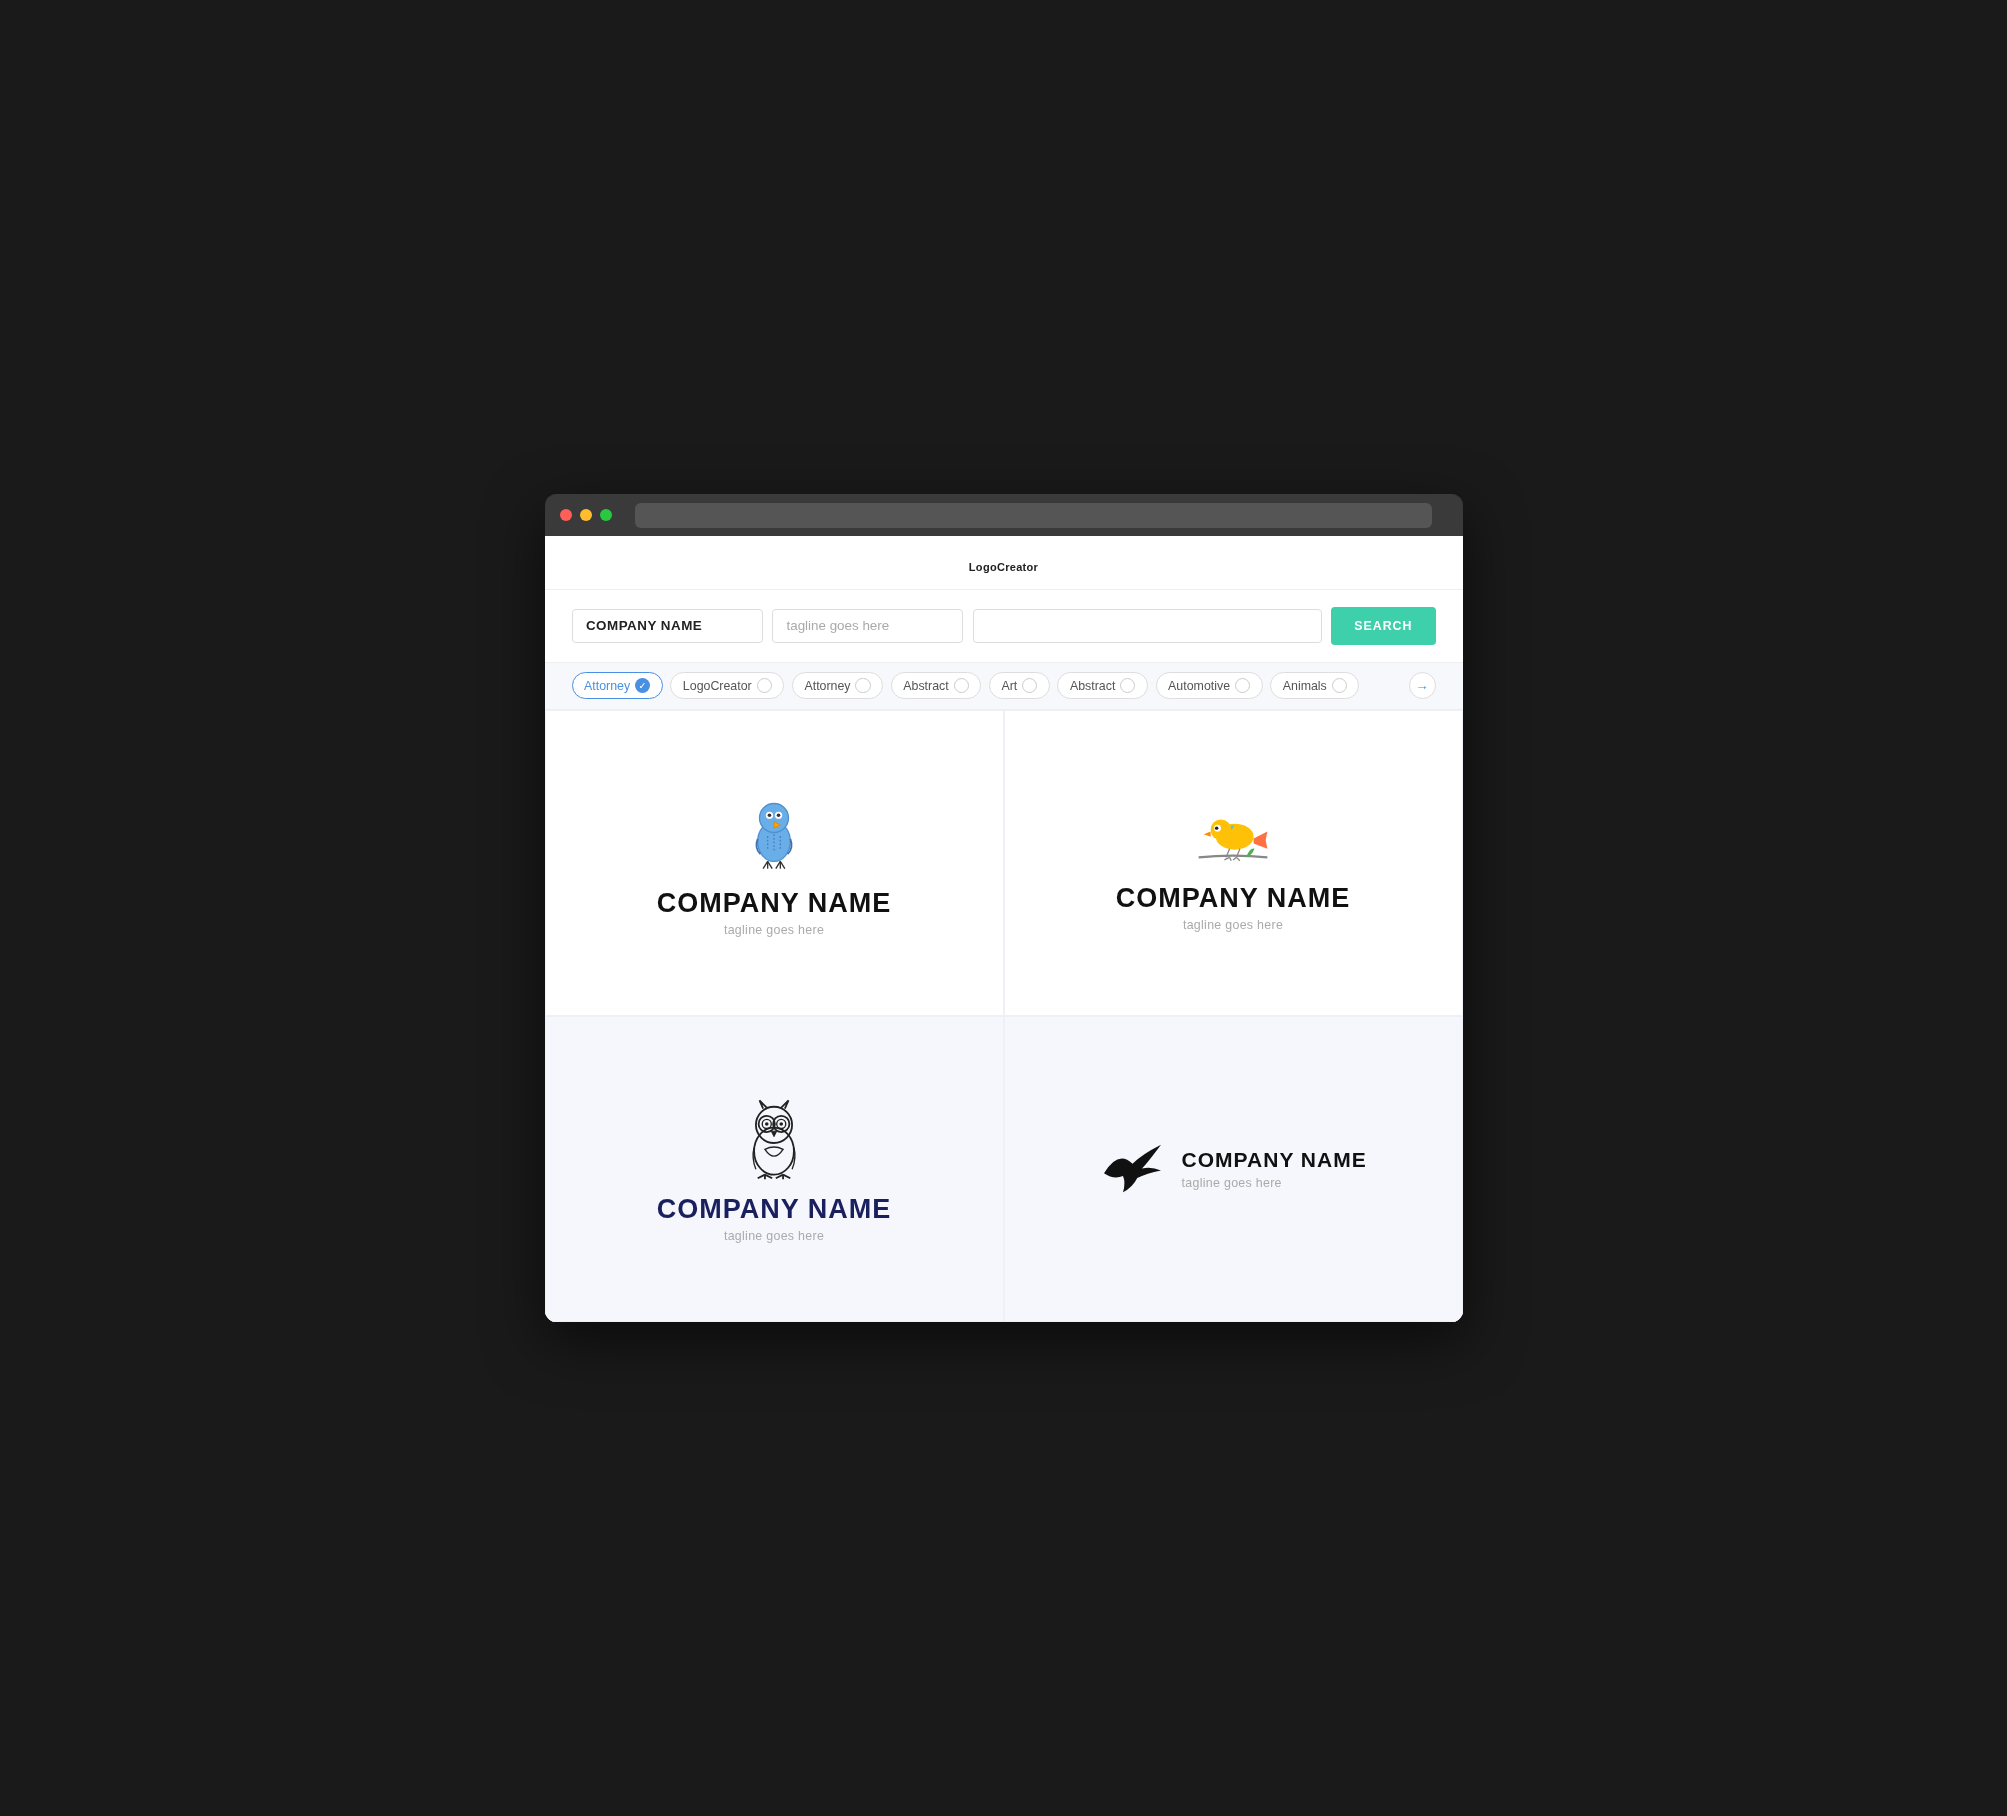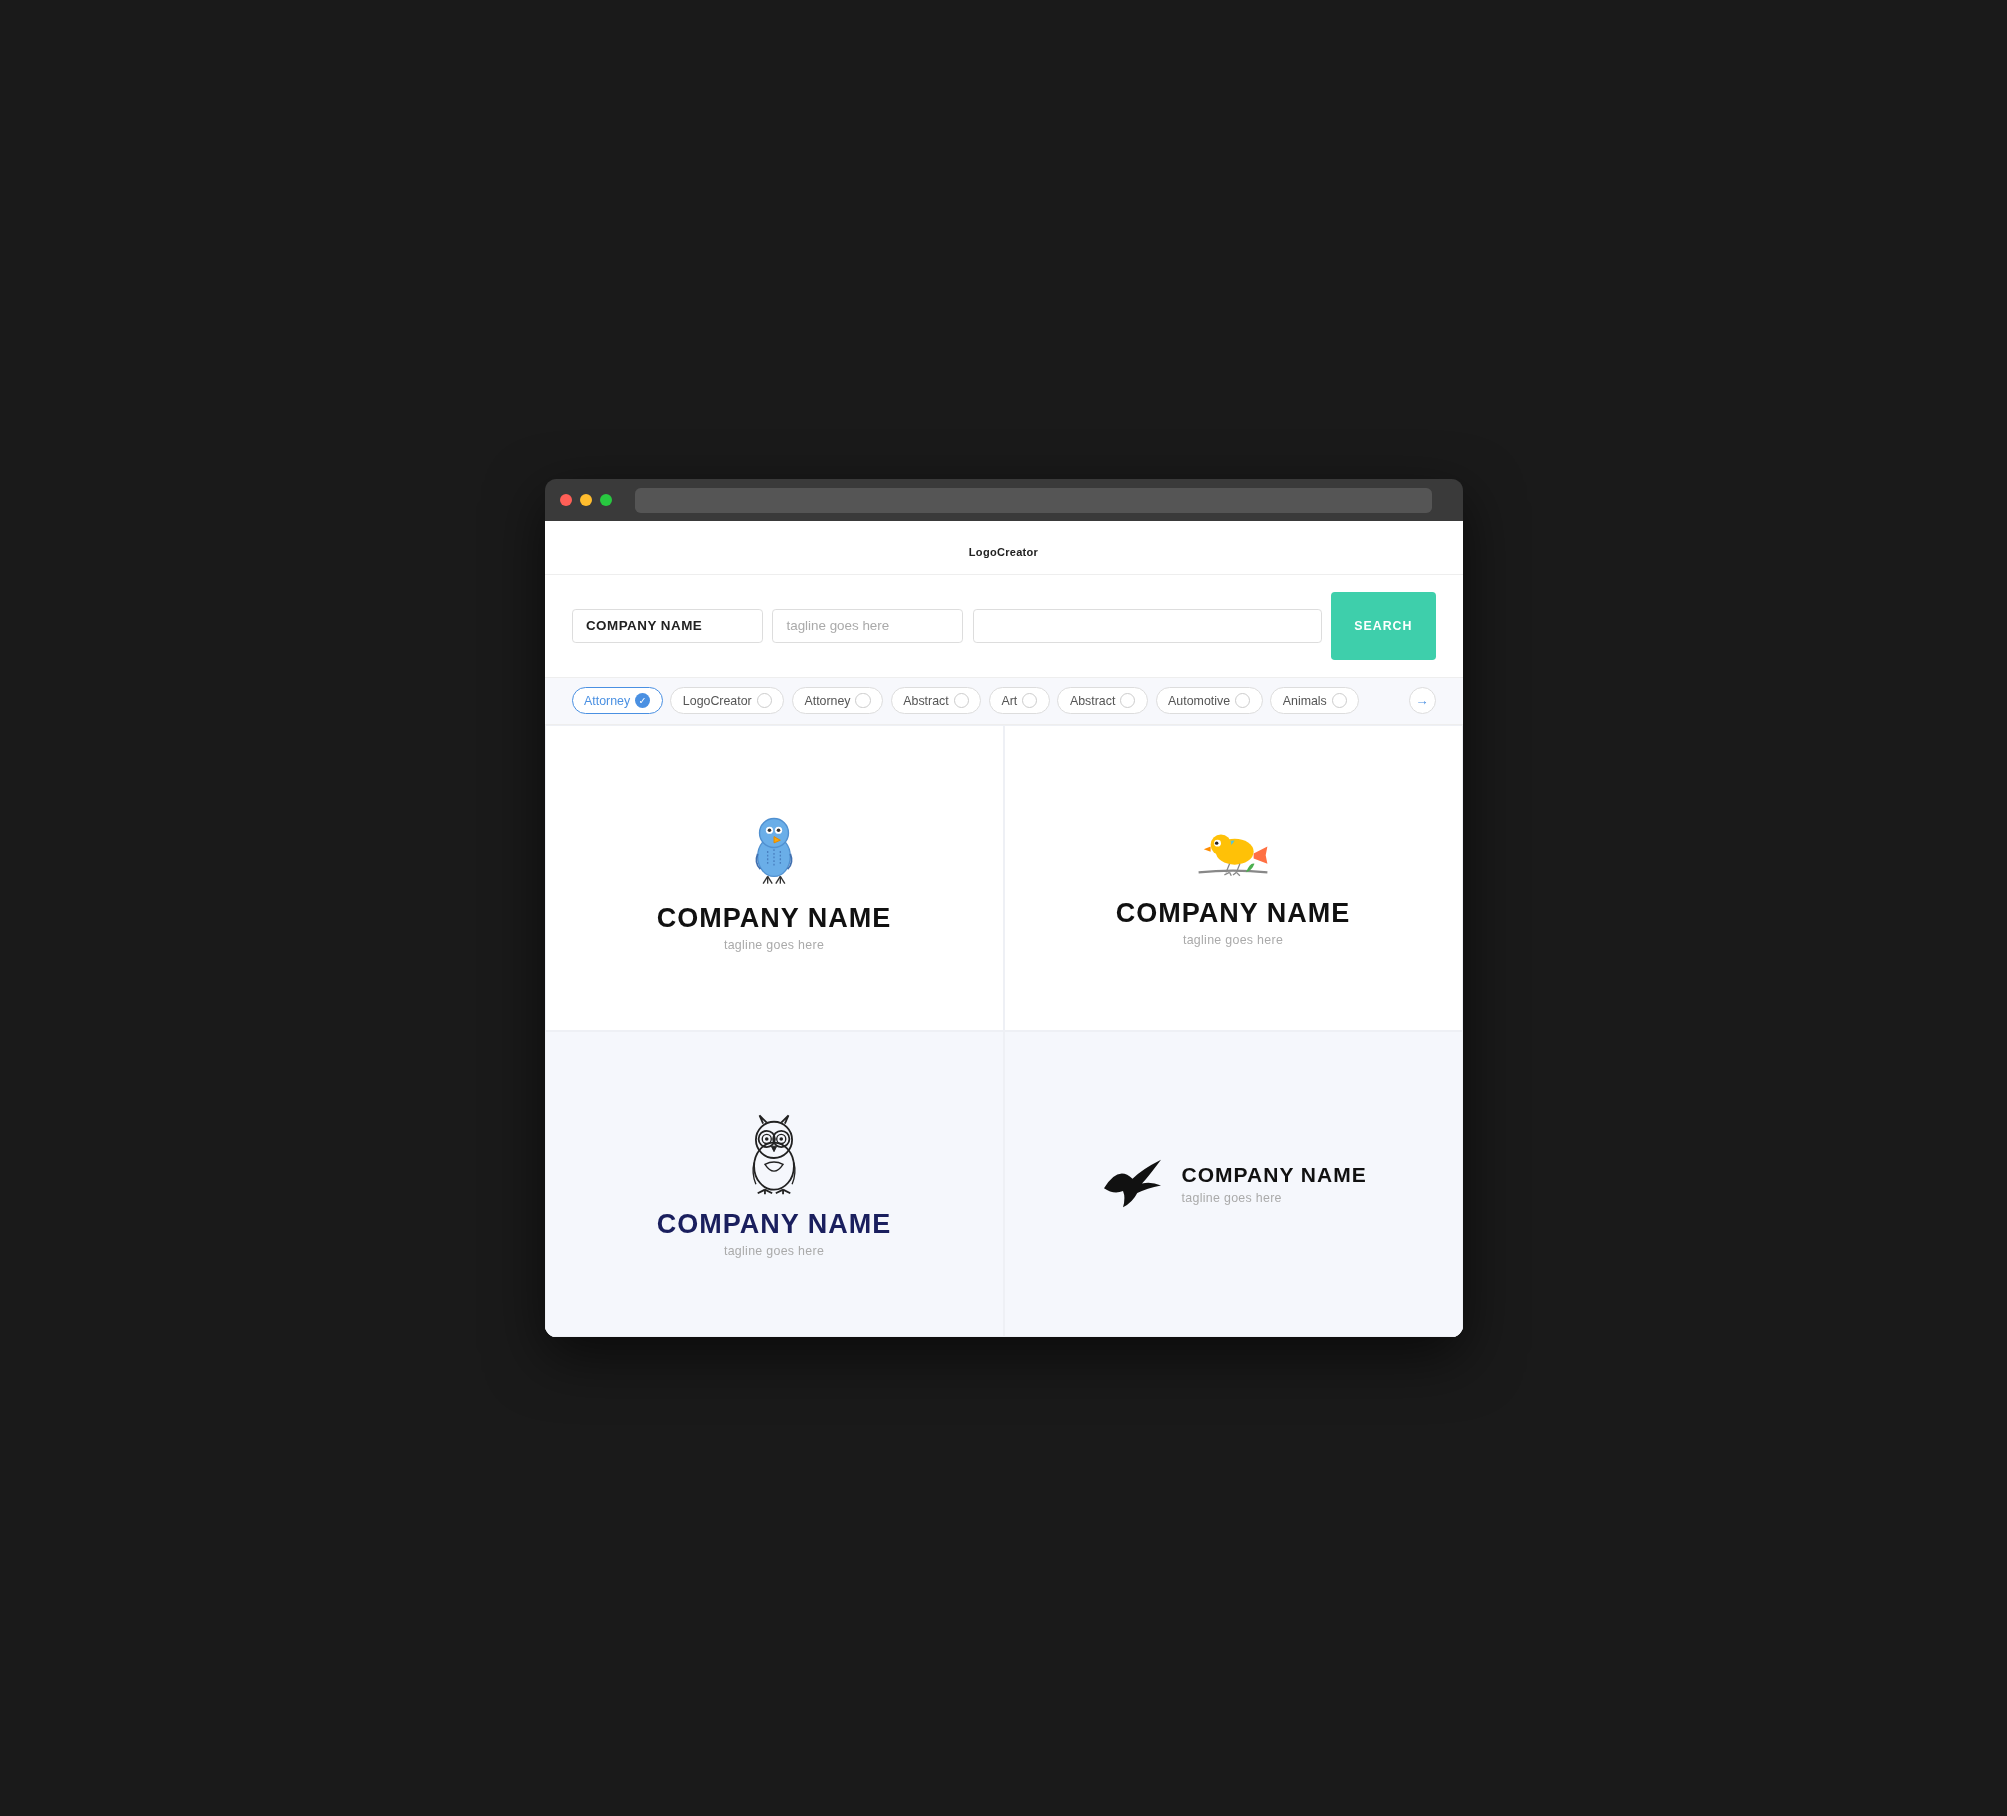--- a/index.html
+++ b/index.html
@@ -81,21 +81,21 @@
       color: #aaa;
     }
     .search-input.extra {
       flex: 1;
     }
     .search-button {
       background: #3ecfab;
       color: #fff;
       border: none;
       border-radius: 3.8px;
-      padding: 27px 23px;
+      padding: 12px 23px;
       font-size: 12.4px;
       font-weight: 700;
       letter-spacing: 1px;
       cursor: pointer;
       white-space: nowrap;
     }
     .categories-bar {
       display: flex;
       align-items: center;
       padding: 9.6px 27px;

